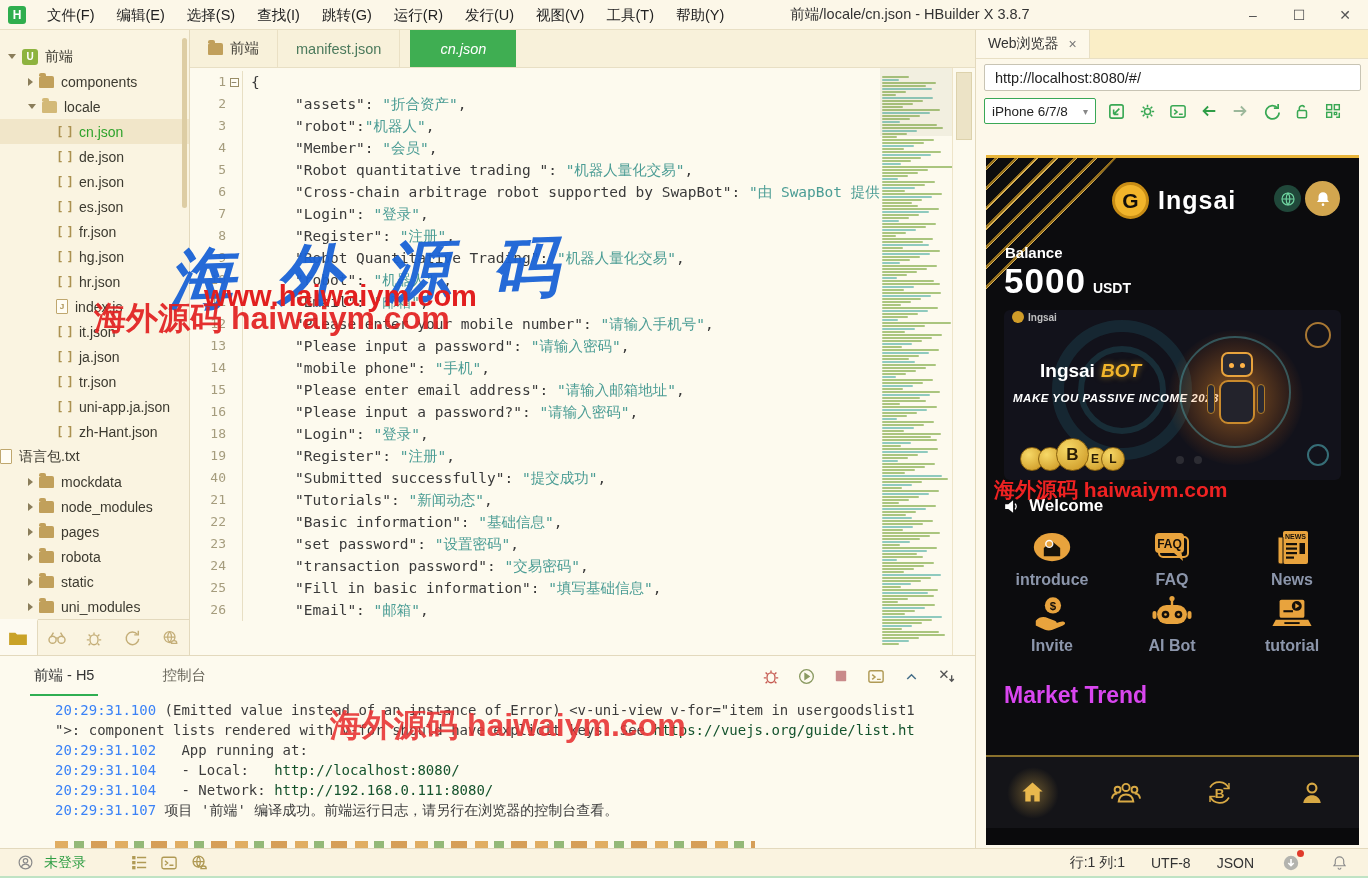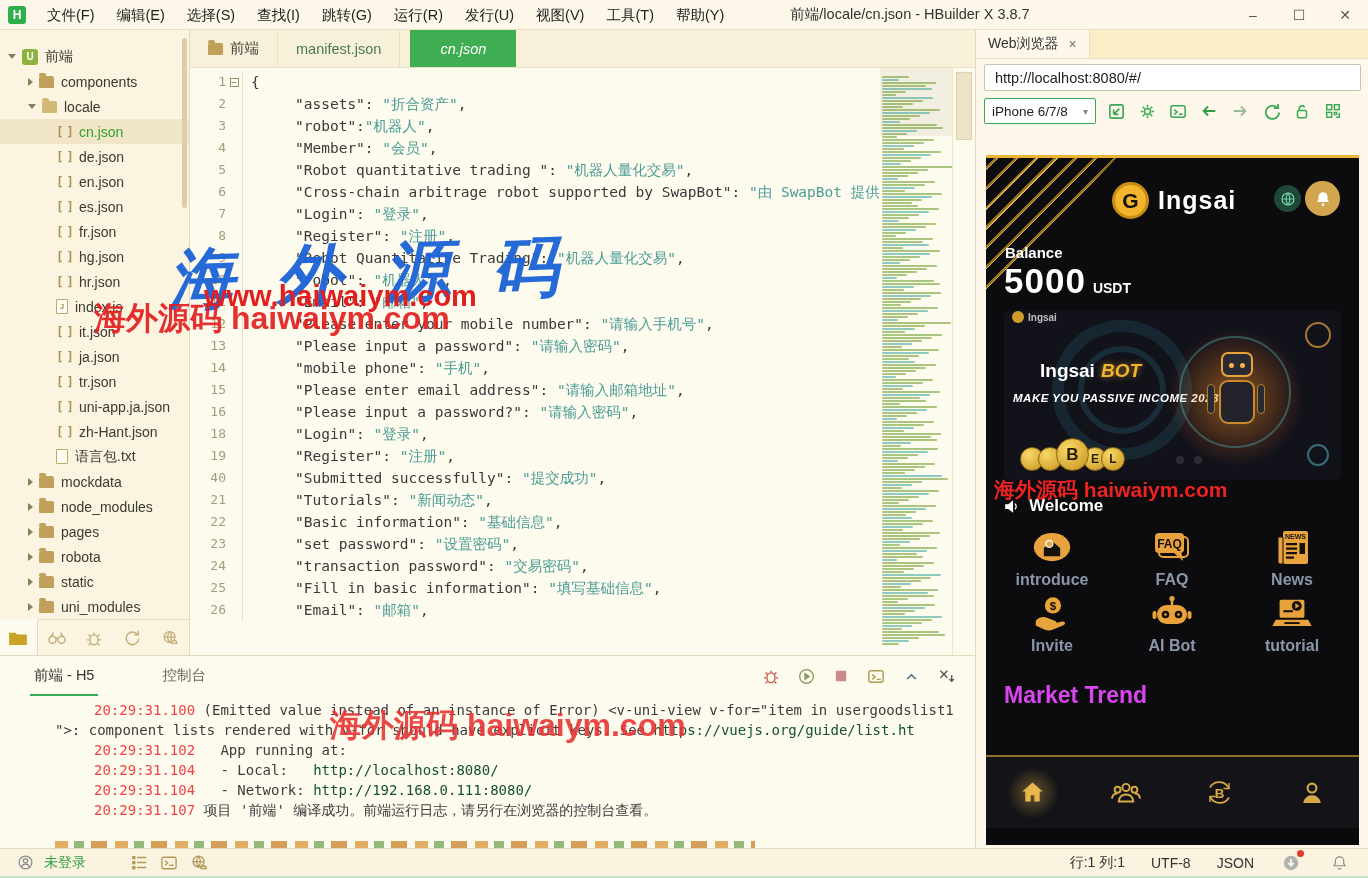--- a/index.html
+++ b/index.html
@@ -124,21 +124,21 @@
   
   .console { position:absolute; left:0; top:655px; width:975px; height:193px; background:#fdfaee; border-top:1px solid #e3d9bd; }
   .ctabs { position:absolute; left:0; top:0; width:100%; height:40px; display:flex; align-items:center; }
   .ctab { margin-left:30px; font-size:14.5px; color:#333; height:100%; display:flex; align-items:center; border-bottom:2.5px solid transparent; padding:0 4px; cursor:pointer; }
   .ctab.active { border-bottom-color:#2fae52; }
   .ctab.dim { color:#6a675c; margin-left:60px; }
   .cicons { position:absolute; right:18px; top:9px; display:flex; gap:13px; }
   .cicon { width:22px; height:22px; display:flex; align-items:center; justify-content:center; cursor:pointer; }
   #clog { position:absolute; left:0; top:44px; width:100%; padding-left:55px; }
   .logline { font-family:"DejaVu Sans Mono",monospace; font-size:14px; height:20px; line-height:20px; white-space:pre; color:#3c3c3c; }
-  .log-t { color:#ef4444;margin-left:39px; }
+  .log-t { color:#3b82f6; }
   .log-m { color:#3c3c3c; }
   .log-l { color:#14532d; cursor:pointer; }
   .clipline { position:absolute; left:55px; top:185px; width:700px; height:7px; overflow:hidden; background:repeating-linear-gradient(90deg,#d99a3f 0 13px,transparent 13px 19px,#7aa85a 19px 29px,transparent 29px 36px,#cc8833 36px 52px,transparent 52px 60px); opacity:.8; }
 
   
   .statusbar { position:absolute; left:0; top:848px; width:1368px; height:30px; background:#faf3e0; border-top:1px solid #e3d9bd; display:flex; align-items:center; font-size:14px; color:#333; border-bottom:2px solid #bfe3c4; }
   .sb-left { display:flex; align-items:center; gap:8px; margin-left:14px; }
   .sb-login { color:#2f9e44; cursor:pointer; }
   .sb-ico { width:22px; height:22px; display:flex; align-items:center; justify-content:center; cursor:pointer; }
   .sb-gap { width:26px; }
@@ -242,21 +242,21 @@
           <span class="tlabel">tr.json</span>
         </div>
         <div class="trow" style="padding-left: 56px;">
           <span class="ticon json">[ ]</span>
           <span class="tlabel">uni-app.ja.json</span>
         </div>
         <div class="trow" style="padding-left: 56px;">
           <span class="ticon json">[ ]</span>
           <span class="tlabel">zh-Hant.json</span>
         </div>
-        <div class="trow" style="padding-left: 56px;">
+        <div class="trow" style="">
           <span class="ticon txt"></span>
           <span class="tlabel">语言包.txt</span>
         </div>
         <div class="trow" style="padding-left: 28px;">
           <span class="chev closed"></span>
           <span class="ticon folder"></span>
           <span class="tlabel">mockdata</span>
         </div>
         <div class="trow" style="padding-left: 28px;">
           <span class="chev closed"></span>

